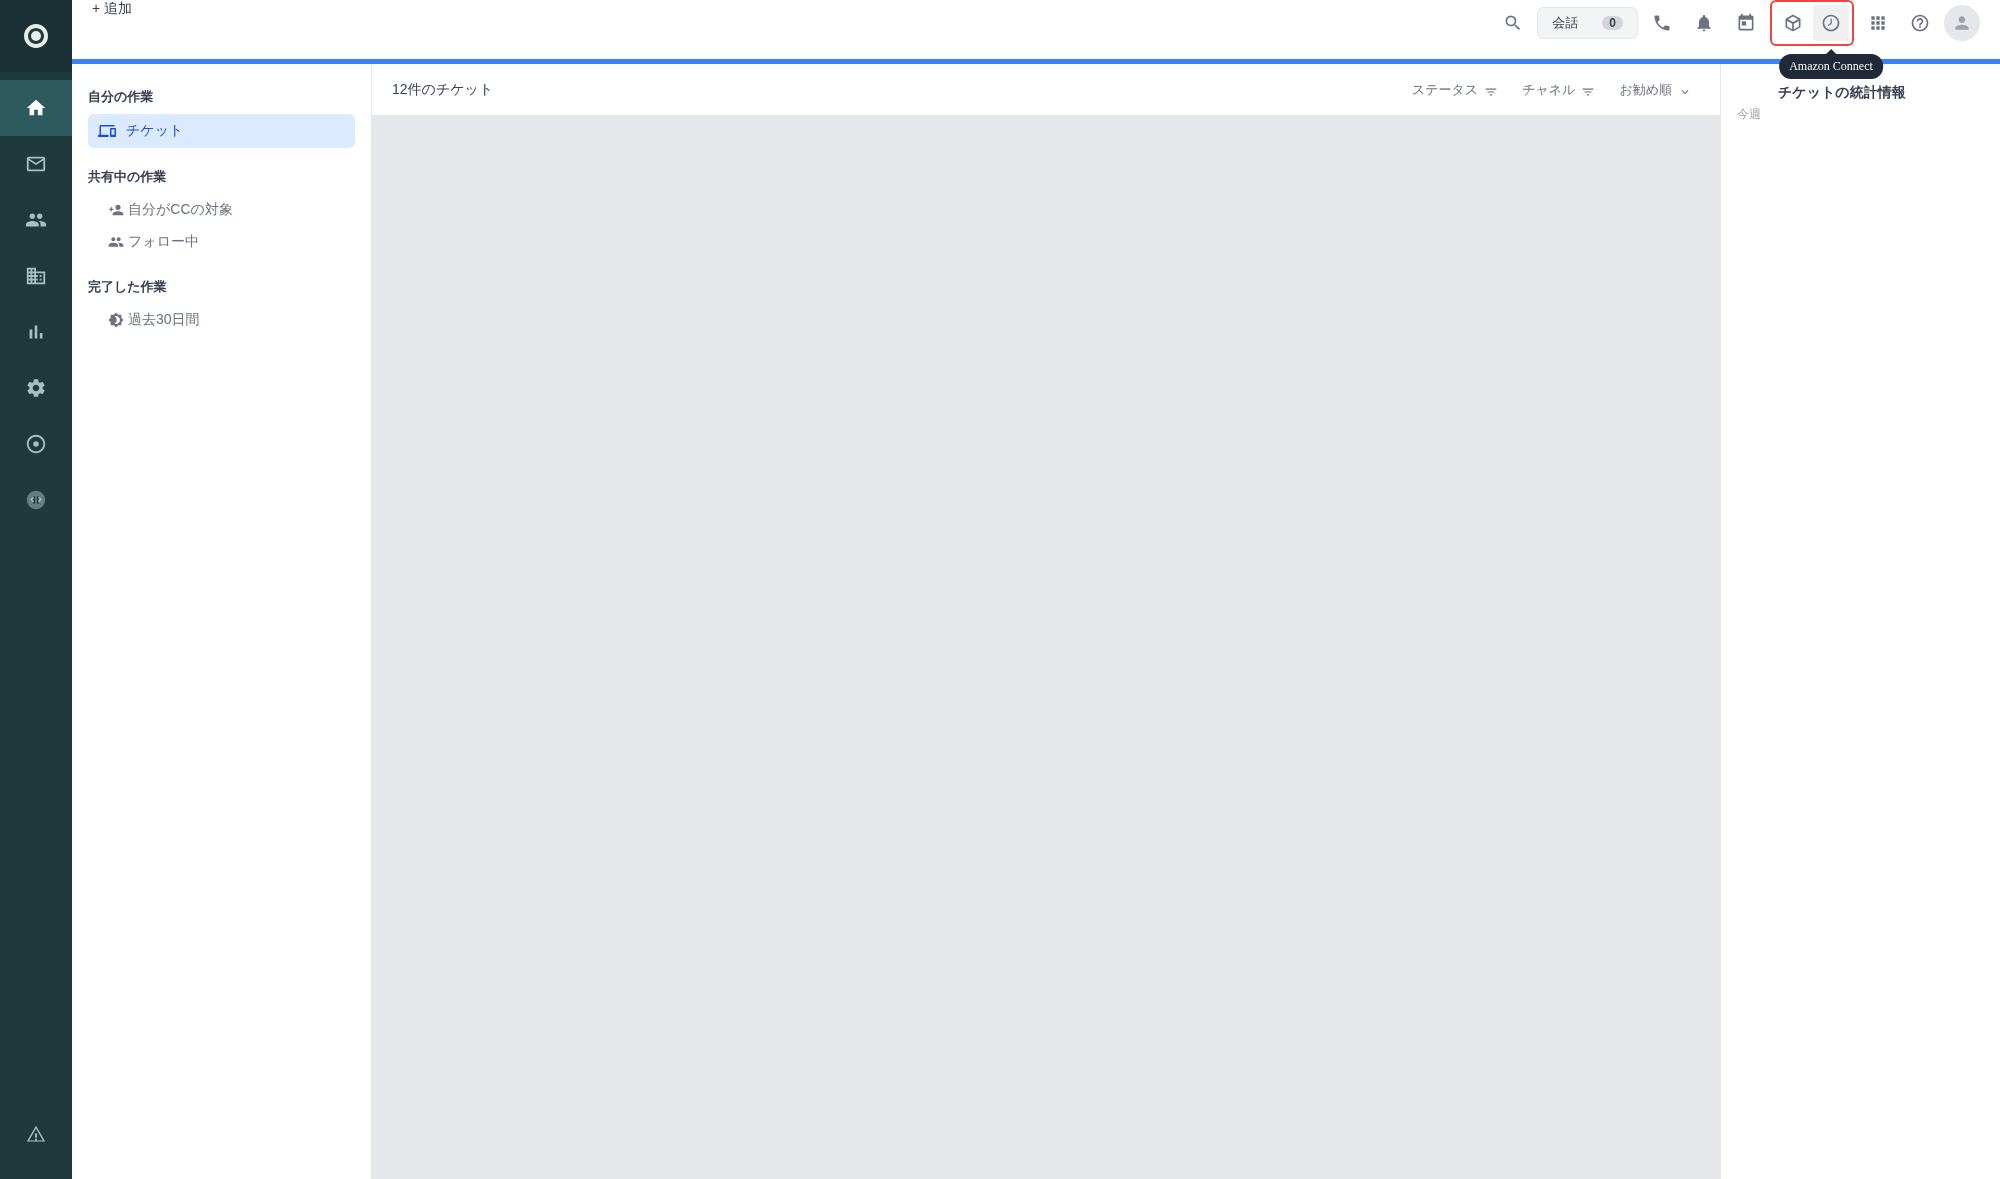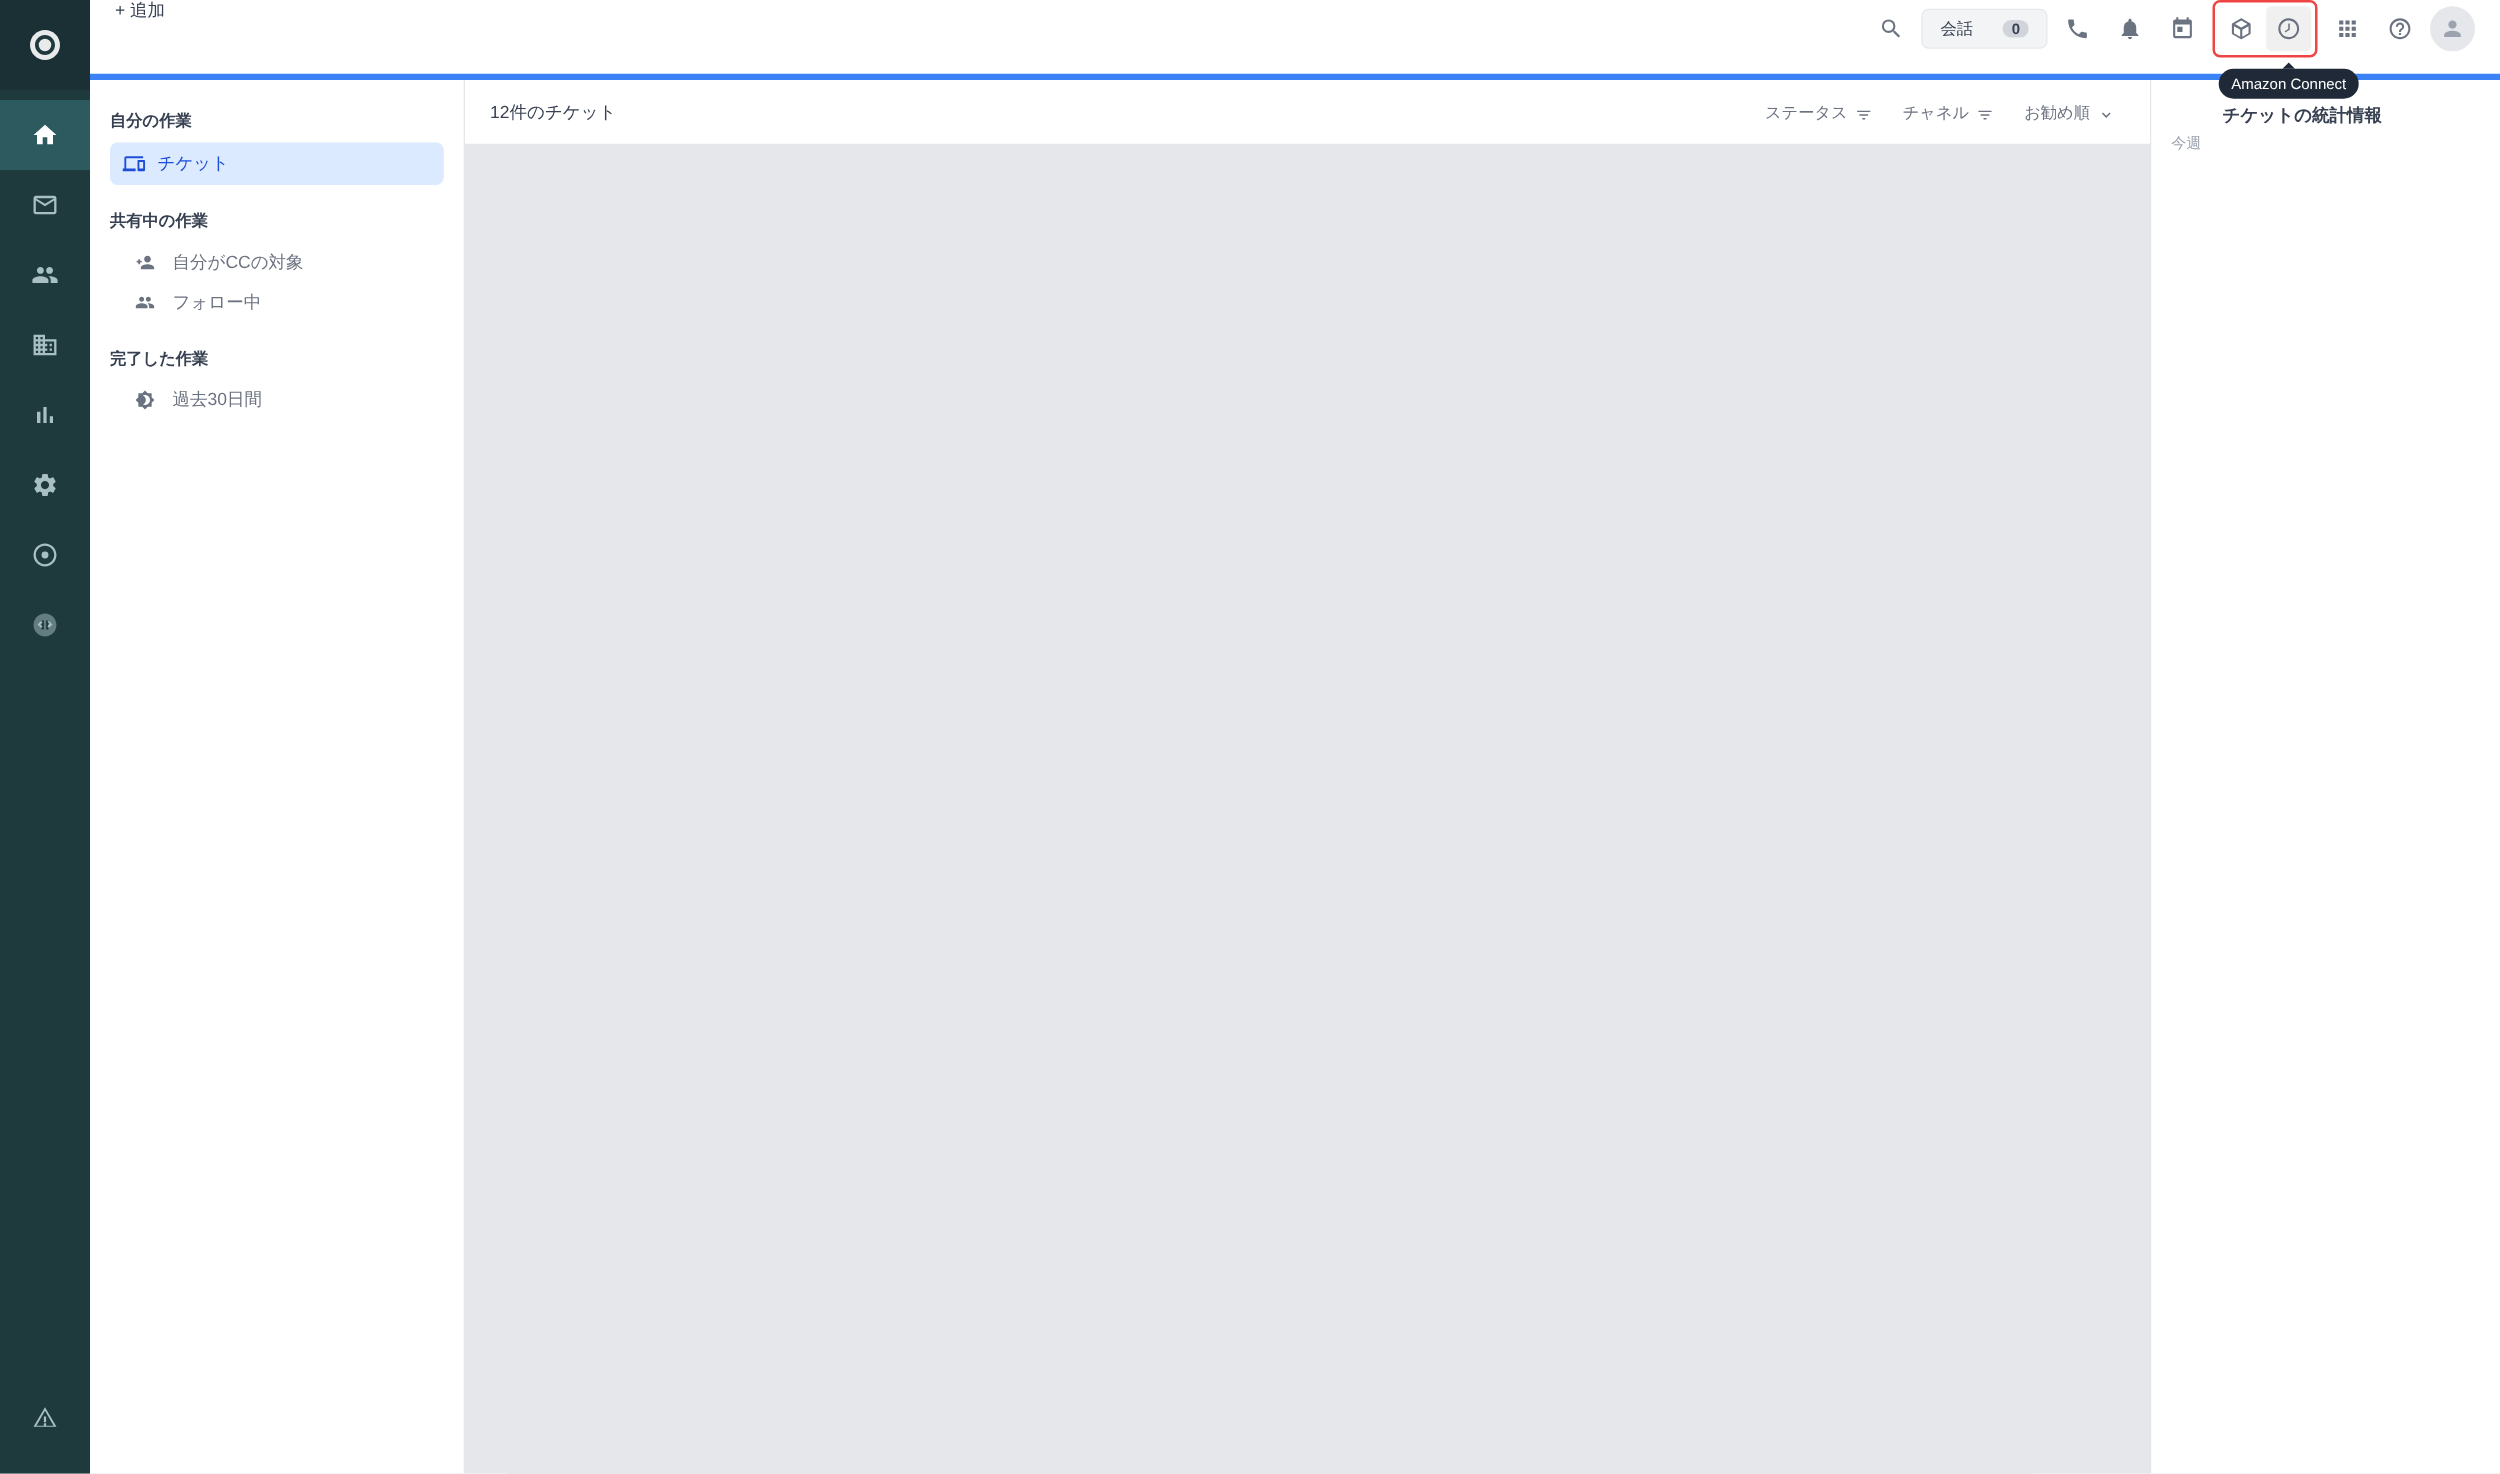--- a/index.html
+++ b/index.html
@@ -148,20 +148,21 @@
       left: 50%;
       transform: translateX(-50%);
       background: #1f2937;
       color: #fff;
       font-size: 12px;
       padding: 5px 10px;
       border-radius: 12px;
       white-space: nowrap;
       z-index: 100;
       pointer-events: none;
+      font-family: Liberation Serif, serif;
     }
     .tooltip::before {
       content: '';
       position: absolute;
       top: -5px;
       left: 50%;
       transform: translateX(-50%);
       border-left: 5px solid transparent;
       border-right: 5px solid transparent;
       border-bottom: 5px solid #1f2937;
@@ -197,21 +198,21 @@
       cursor: pointer;
       color: #374151;
       font-size: 14px;
     }
     .panel-item.active { background: #dbeafe; color: #1d4ed8; }
     .panel-item svg { width: 18px; height: 18px; }
     .panel-section { margin-bottom: 20px; }
     .panel-sub-item {
       display: flex;
       align-items: center;
-      gap: 14px;
+      gap: 4px;
       padding: 7px 10px 7px 20px;
       border-radius: 6px;
       cursor: pointer;
       color: #6b7280;
       font-size: 14px;
     }
     .panel-sub-item svg { width: 16px; height: 16px; }
 
     
     .middle-area {

